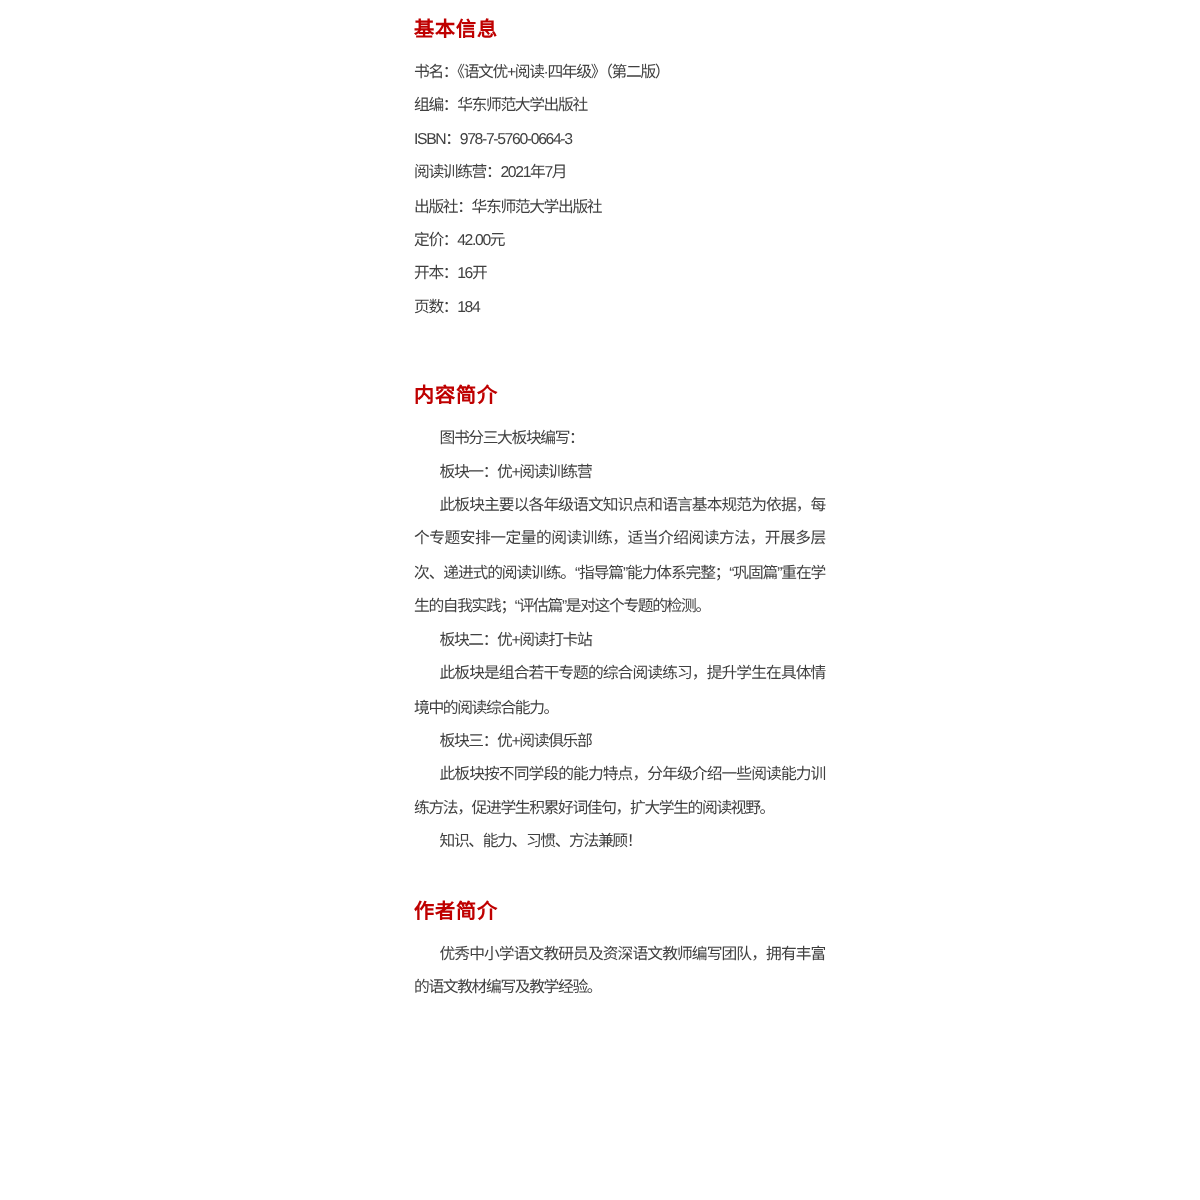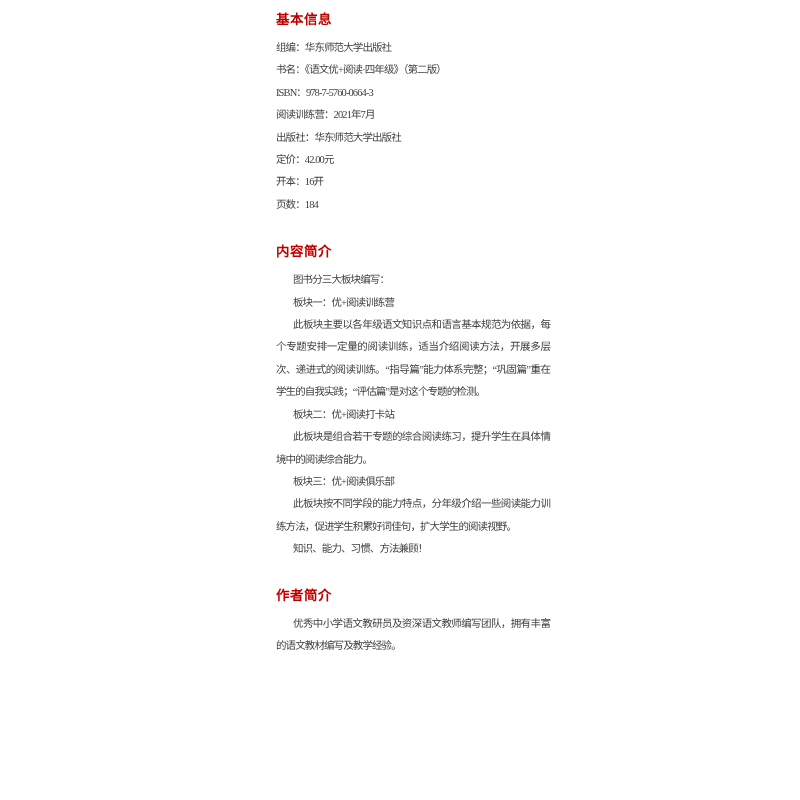--- a/index.html
+++ b/index.html
@@ -6,21 +6,21 @@
     margin: 0;
     padding: 0;
     background: #ffffff;
   }
   .page {
     position: relative;
     width: 736px;
     height: 800px;
     background: var(--bg, #ffffff);
     overflow: hidden;
-    font-family: Liberation Serif, serif;
+    font-family: Liberation Sans, sans-serif;
     padding-left: 12px;
   }
   .content {
     position: absolute;
     left: 276px;
     top: 11px;
     width: 274px;
     color: var(--body-color, #404040);
     font-size: 10.5px;
     letter-spacing: -0.9px;
@@ -34,33 +34,33 @@
     letter-spacing: 0.5px;
     font-weight: bold;
     color: var(--heading-color, #bf0000);
   }
   p {
     margin: 0;
     line-height: 22.4px;
   }
   p.indent { text-indent: 17px; }
   .sec-recommend { margin-top: 19px; }
-  .sec-intro    { margin-top: 27px; }
+  .sec-intro    { margin-top: 39px; }
   .sec-author   { margin-top: 26px; }
 </style>
 </head>
 <body>
 
 <div class="page">
   <div class="content">
 
     <section class="sec-basic">
       <h2>基本信息</h2>
+      <p>书名：《语文优+阅读·四年级》（第二版）</p>
       <p>组编：华东师范大学出版社</p>
-      <p>书名：《语文优+阅读·四年级》（第二版）</p>
       <p>ISBN：978-7-5760-0664-3</p>
       <p>阅读训练营：2021年7月</p>
       <p>出版社：华东师范大学出版社</p>
       <p>定价：42.00元</p>
       <p>开本：16开</p>
       <p>页数：184</p>
     </section>
 
 
     <section class="sec-intro">

